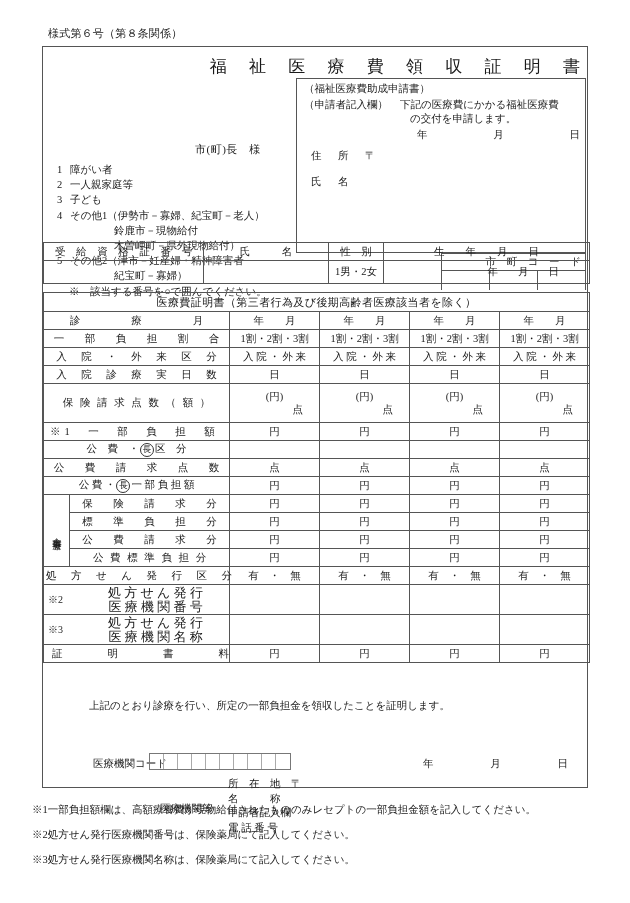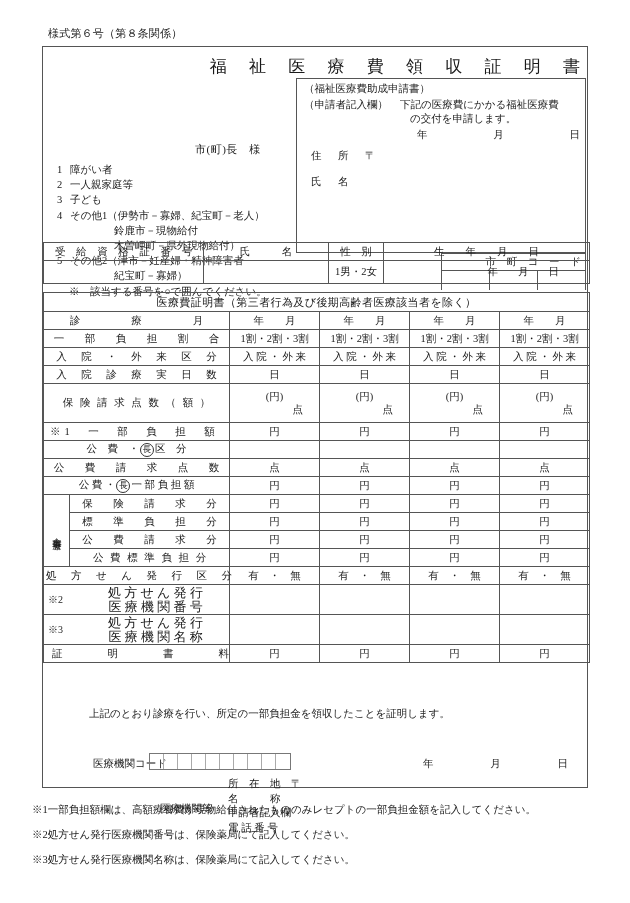--- a/index.html
+++ b/index.html
@@ -214,21 +214,21 @@
     position: absolute;
     left: 0;
     top: 642px;
     width: 546px;
     height: 99px;
     font-size: 10.5px;
   }
   .cert-text {
     position: absolute;
     left: 46px;
-    top: 18px;
+    top: 10px;
     white-space: nowrap;
     text-align: right;
   }
   .code-label {
     position: absolute;
     left: 50px;
     top: 68px;
     font-size: 10.5px;
     white-space: nowrap;
   }

